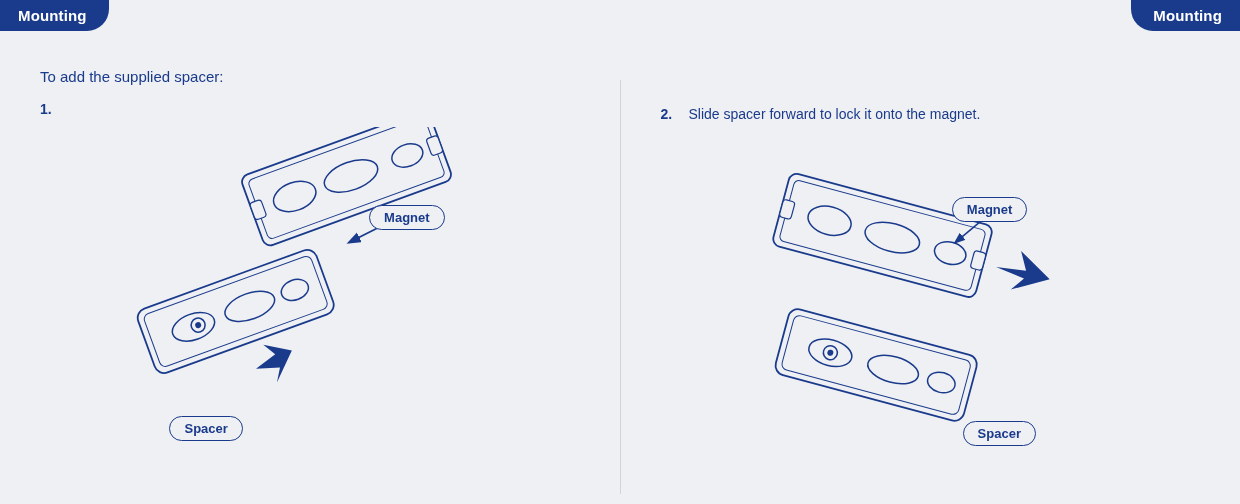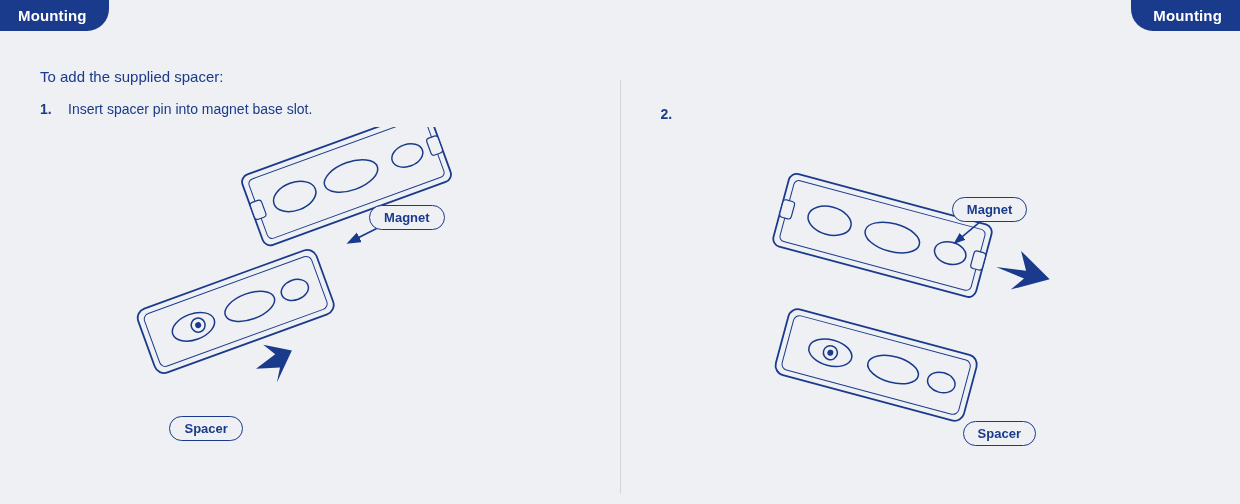--- a/index.html
+++ b/index.html
@@ -120,21 +120,20 @@
 
 <div class="header-right">Mounting</div>
 
 <div class="content">
 
   <div class="panel">
     <div class="section-title">To add the supplied spacer:</div>
 
     <div class="step">
       <span class="step-number">1.</span>
-      <span class="step-text">Insert spacer pin into magnet base slot.</span>
     </div>
 
     <div class="diagram-area">
 
       <svg class="diagram-svg" viewBox="0 0 540 320" xmlns="http://www.w3.org/2000/svg">
 
         <g transform="translate(200, 40) rotate(-20)">
 
           <rect x="0" y="0" width="200" height="75" rx="8" ry="8" fill="none" stroke="#1a3a8c" stroke-width="1.8"></rect>
 
@@ -187,20 +186,21 @@
   </div>
 
   <div class="panel-divider"></div>
 
   <div class="panel">
 
     <div style="height: 38px;"></div>
 
     <div class="step">
       <span class="step-number">2.</span>
+      <span class="step-text">Slide spacer forward to lock it onto the magnet.</span>
     </div>
 
     <div class="diagram-area">
       <svg class="diagram-svg" viewBox="0 0 540 320" xmlns="http://www.w3.org/2000/svg">
 
         <g transform="translate(130, 30) rotate(15)">
 
           <rect x="0" y="0" width="210" height="75" rx="8" ry="8" fill="none" stroke="#1a3a8c" stroke-width="1.8"></rect>
           <rect x="6" y="6" width="198" height="63" rx="5" ry="5" fill="none" stroke="#1a3a8c" stroke-width="1"></rect>
 

